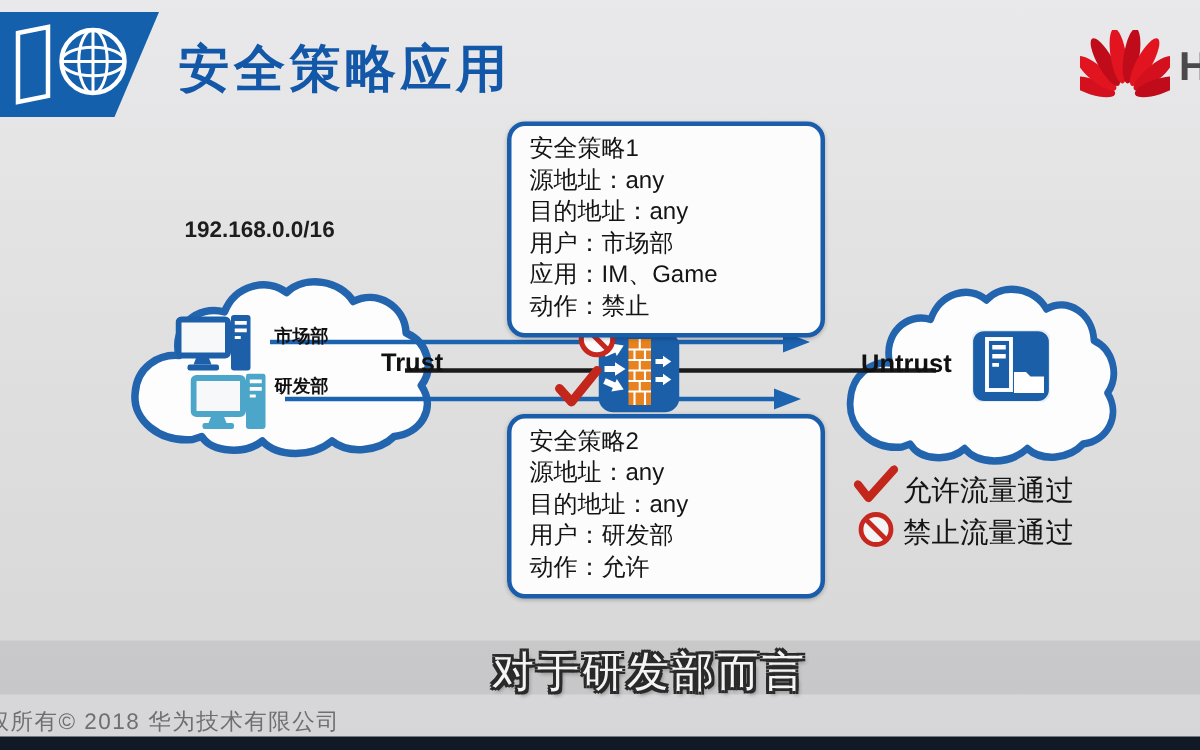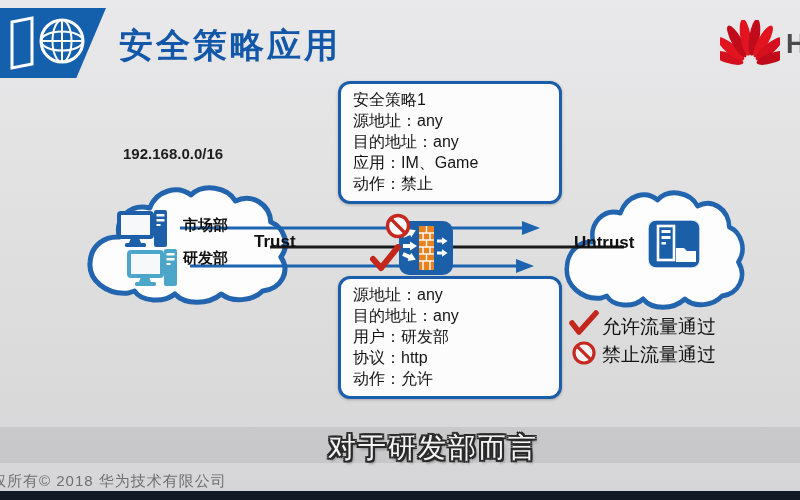--- a/index.html
+++ b/index.html
@@ -16,26 +16,26 @@
   #page-title{left:119px;top:23px;font-size:34px;font-weight:bold;color:#1358a8;
     letter-spacing:3px;white-space:nowrap;}
   #brand-h{left:786px;top:29px;font-size:27px;font-weight:bold;color:#4a4a4a;white-space:nowrap;}
   
   #intranet{left:123px;top:144px;font-size:15px;font-weight:600;color:#1d1d1d;line-height:19px;}
   
   .zone{font-size:17px;font-weight:bold;color:#111;white-space:nowrap;}
   #zone-trust{left:226px;top:232px;margin-left:28px;}
   #zone-untrust{left:574px;top:233px;}
   
-  .dept{font-size:15px;font-weight:600;color:#111;white-space:nowrap;}
+  .dept{font-size:12px;font-weight:600;color:#111;white-space:nowrap;}
   #dept-mkt{left:183px;top:216px;}
   #dept-rnd{left:183px;top:249px;}
   
   .policy{width:182px;background:#fcfcfd;border:3px solid #1a5dab;border-radius:12px;
-    padding:5px 24px 7px 12px;box-shadow:0 1px 3px rgba(0,0,0,.25);
+    padding:5px 12px 7px 12px;box-shadow:0 1px 3px rgba(0,0,0,.25);
     font-size:16px;line-height:21px;color:#141414;font-weight:500;}
   #policy1{left:338px;top:81px;}
   #policy2{left:338px;top:276px;}
   
   .legend-text{font-size:19px;font-weight:normal;color:#141414;white-space:nowrap;}
   #legend-allow-text{left:602px;top:314px;}
   #legend-deny-text{left:602px;top:342px;}
   
   #subtitle-band{left:0;top:427px;width:800px;height:36px;background:rgba(0,0,0,0.07);}
   #subtitle{left:328px;top:429px;font-size:28px;font-weight:normal;color:#f4f4f4;
@@ -171,29 +171,30 @@
     <rect x="13.5" y="10" width="9" height="3" fill="#ffffff"></rect>
     <rect x="13.5" y="16" width="9" height="3" fill="#ffffff"></rect>
     <rect x="13.5" y="22" width="4.5" height="2.5" fill="#ffffff"></rect>
     <path d="M28,28 L36,28 L39,31 L48,31 L48,42 L28,42 Z" fill="#ffffff"></path>
   </svg>
 
   <div class="abs policy" id="policy1">
     <div>安全策略1</div>
     <div>源地址：any</div>
     <div>目的地址：any</div>
+    <div>用户：市场部</div>
     <div>应用：IM、Game</div>
     <div>动作：禁止</div>
   </div>
 
   <div class="abs policy" id="policy2">
+    <div>安全策略2</div>
     <div>源地址：any</div>
     <div>目的地址：any</div>
     <div>用户：研发部</div>
-    <div>协议：http</div>
     <div>动作：允许</div>
   </div>
 
   <svg class="abs" style="left:568px;top:310px;" width="32" height="26" viewBox="0 0 32 26">
     <polyline points="4,13 11,22 28,3" fill="none" stroke="#c3271b" stroke-width="5.5" stroke-linecap="round" stroke-linejoin="round"></polyline>
   </svg>
   <div class="abs legend-text" id="legend-allow-text">允许流量通过</div>
 
   <svg class="abs" style="left:571px;top:340px;" width="26" height="26" viewBox="0 0 26 26">
     <circle cx="13" cy="13" r="10" fill="#f4f4f4" stroke="#c62820" stroke-width="3.2"></circle>

